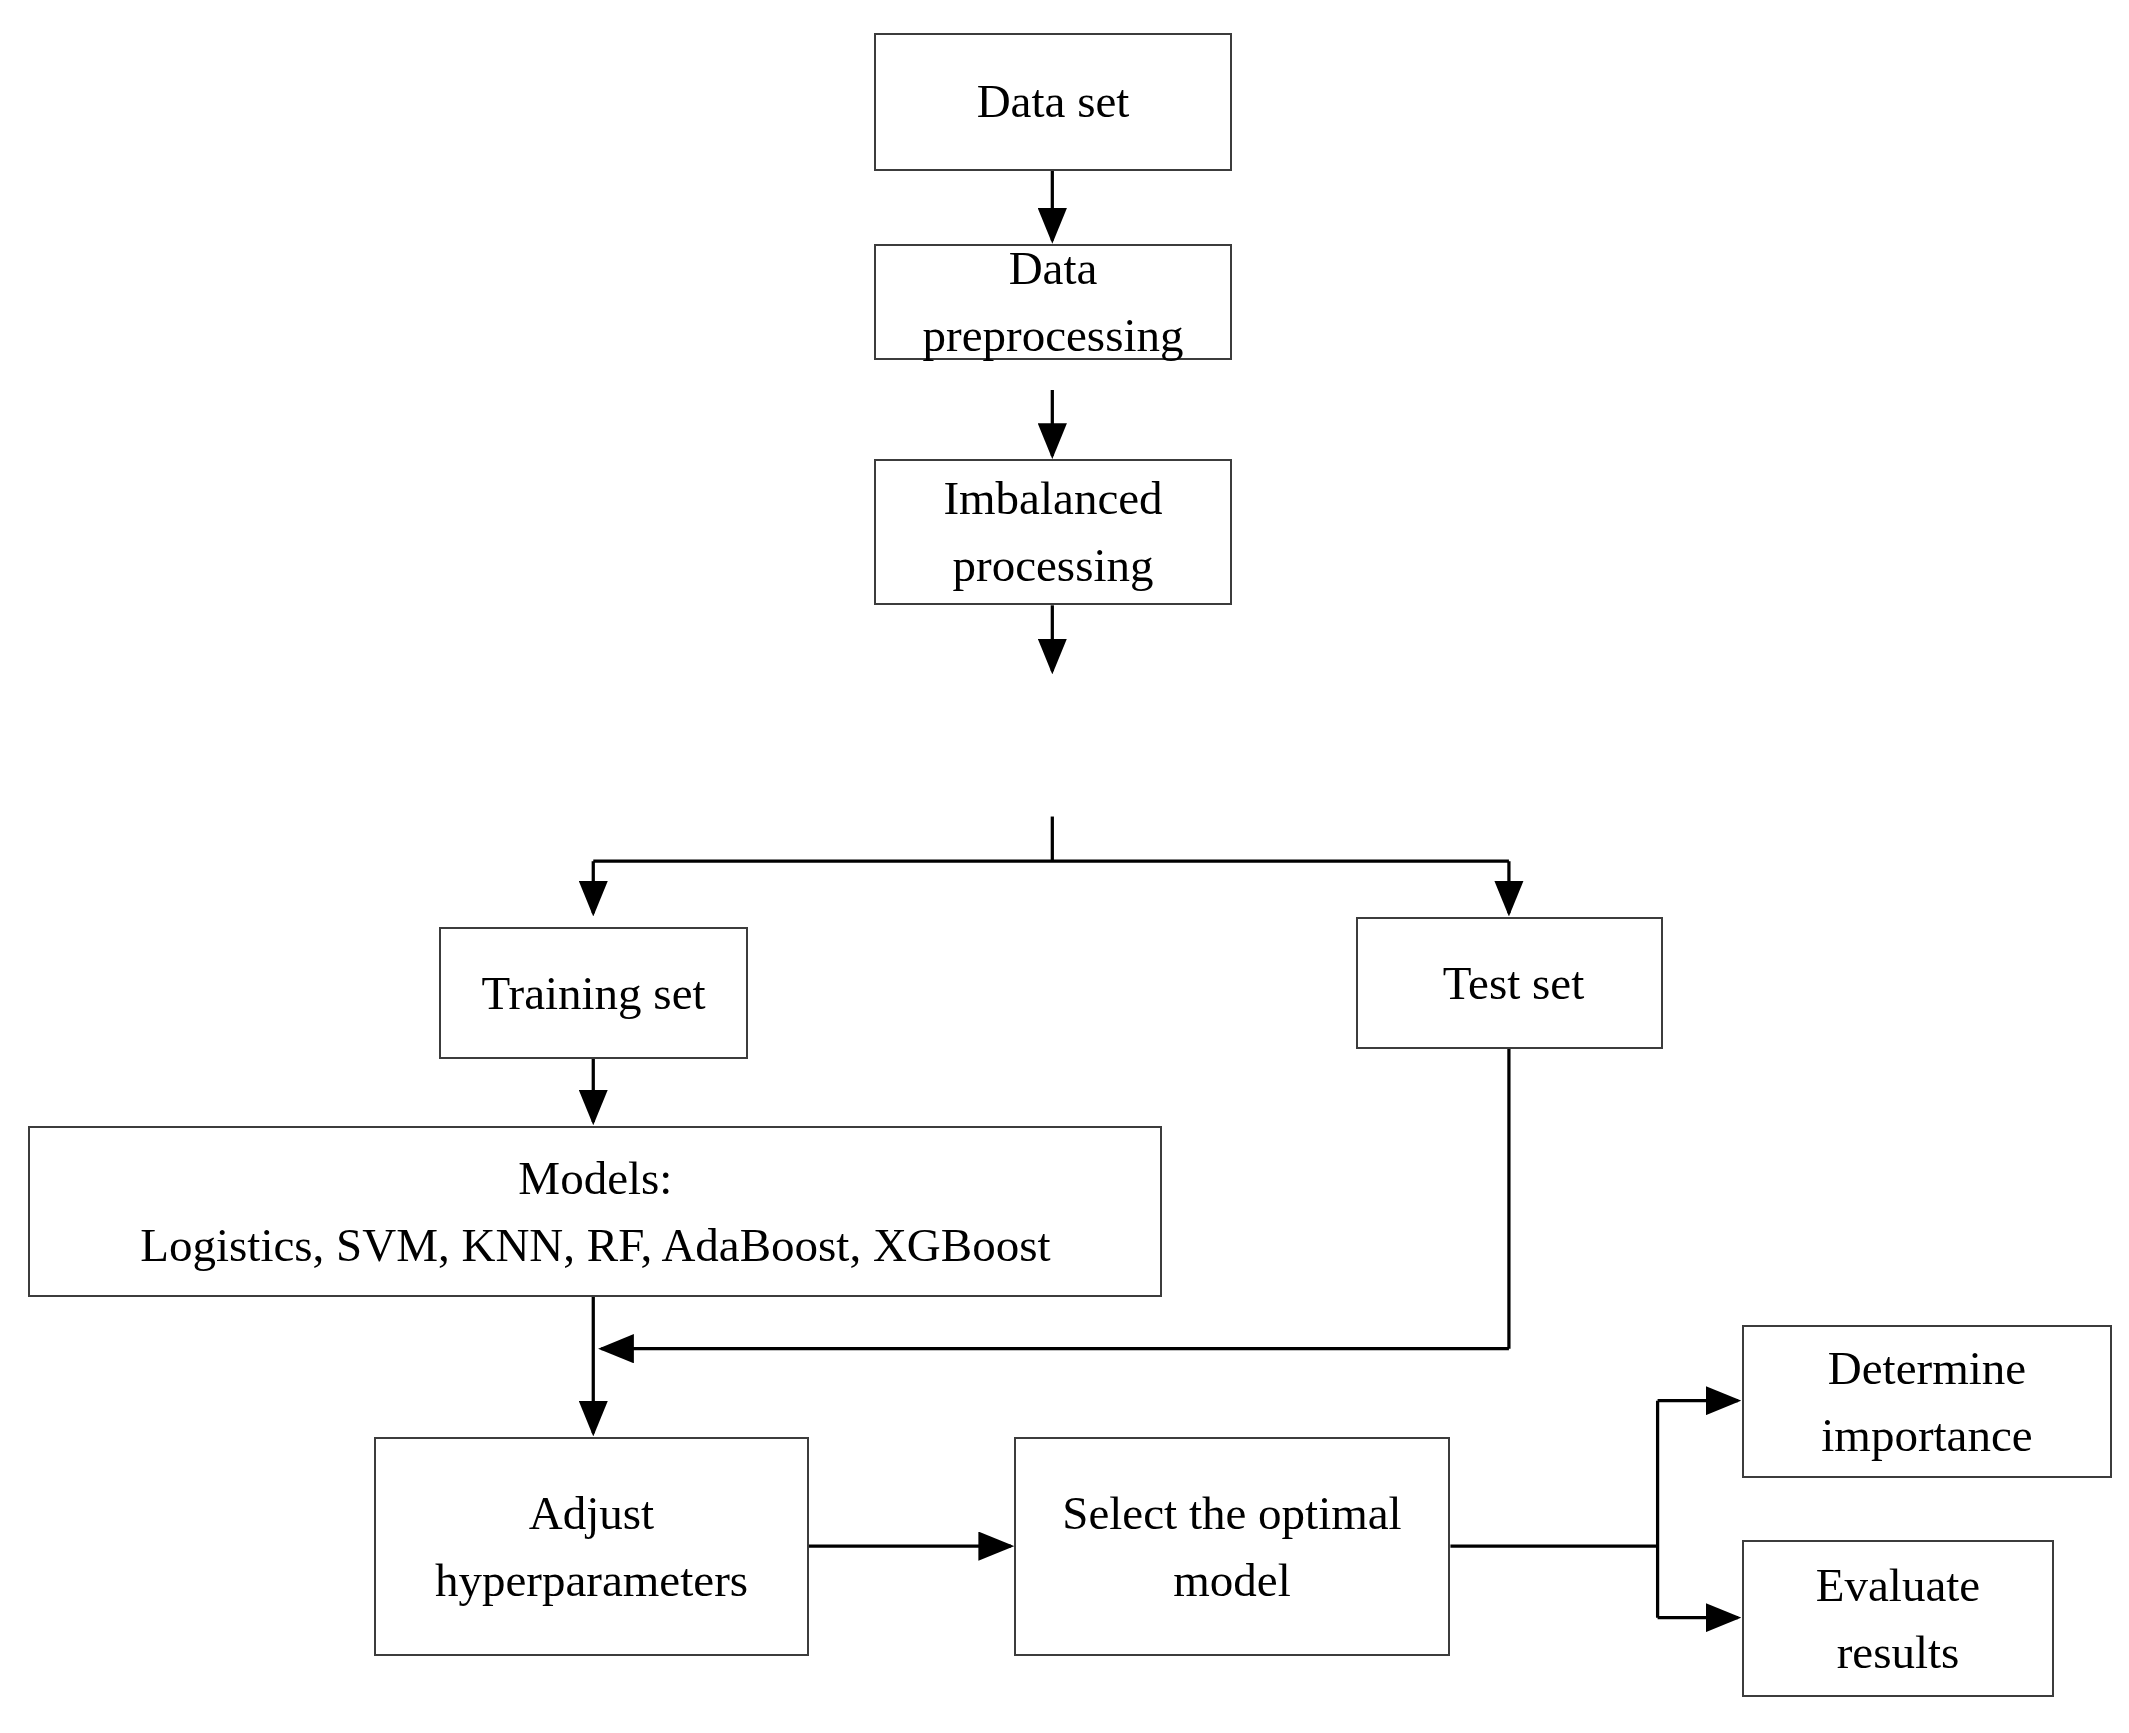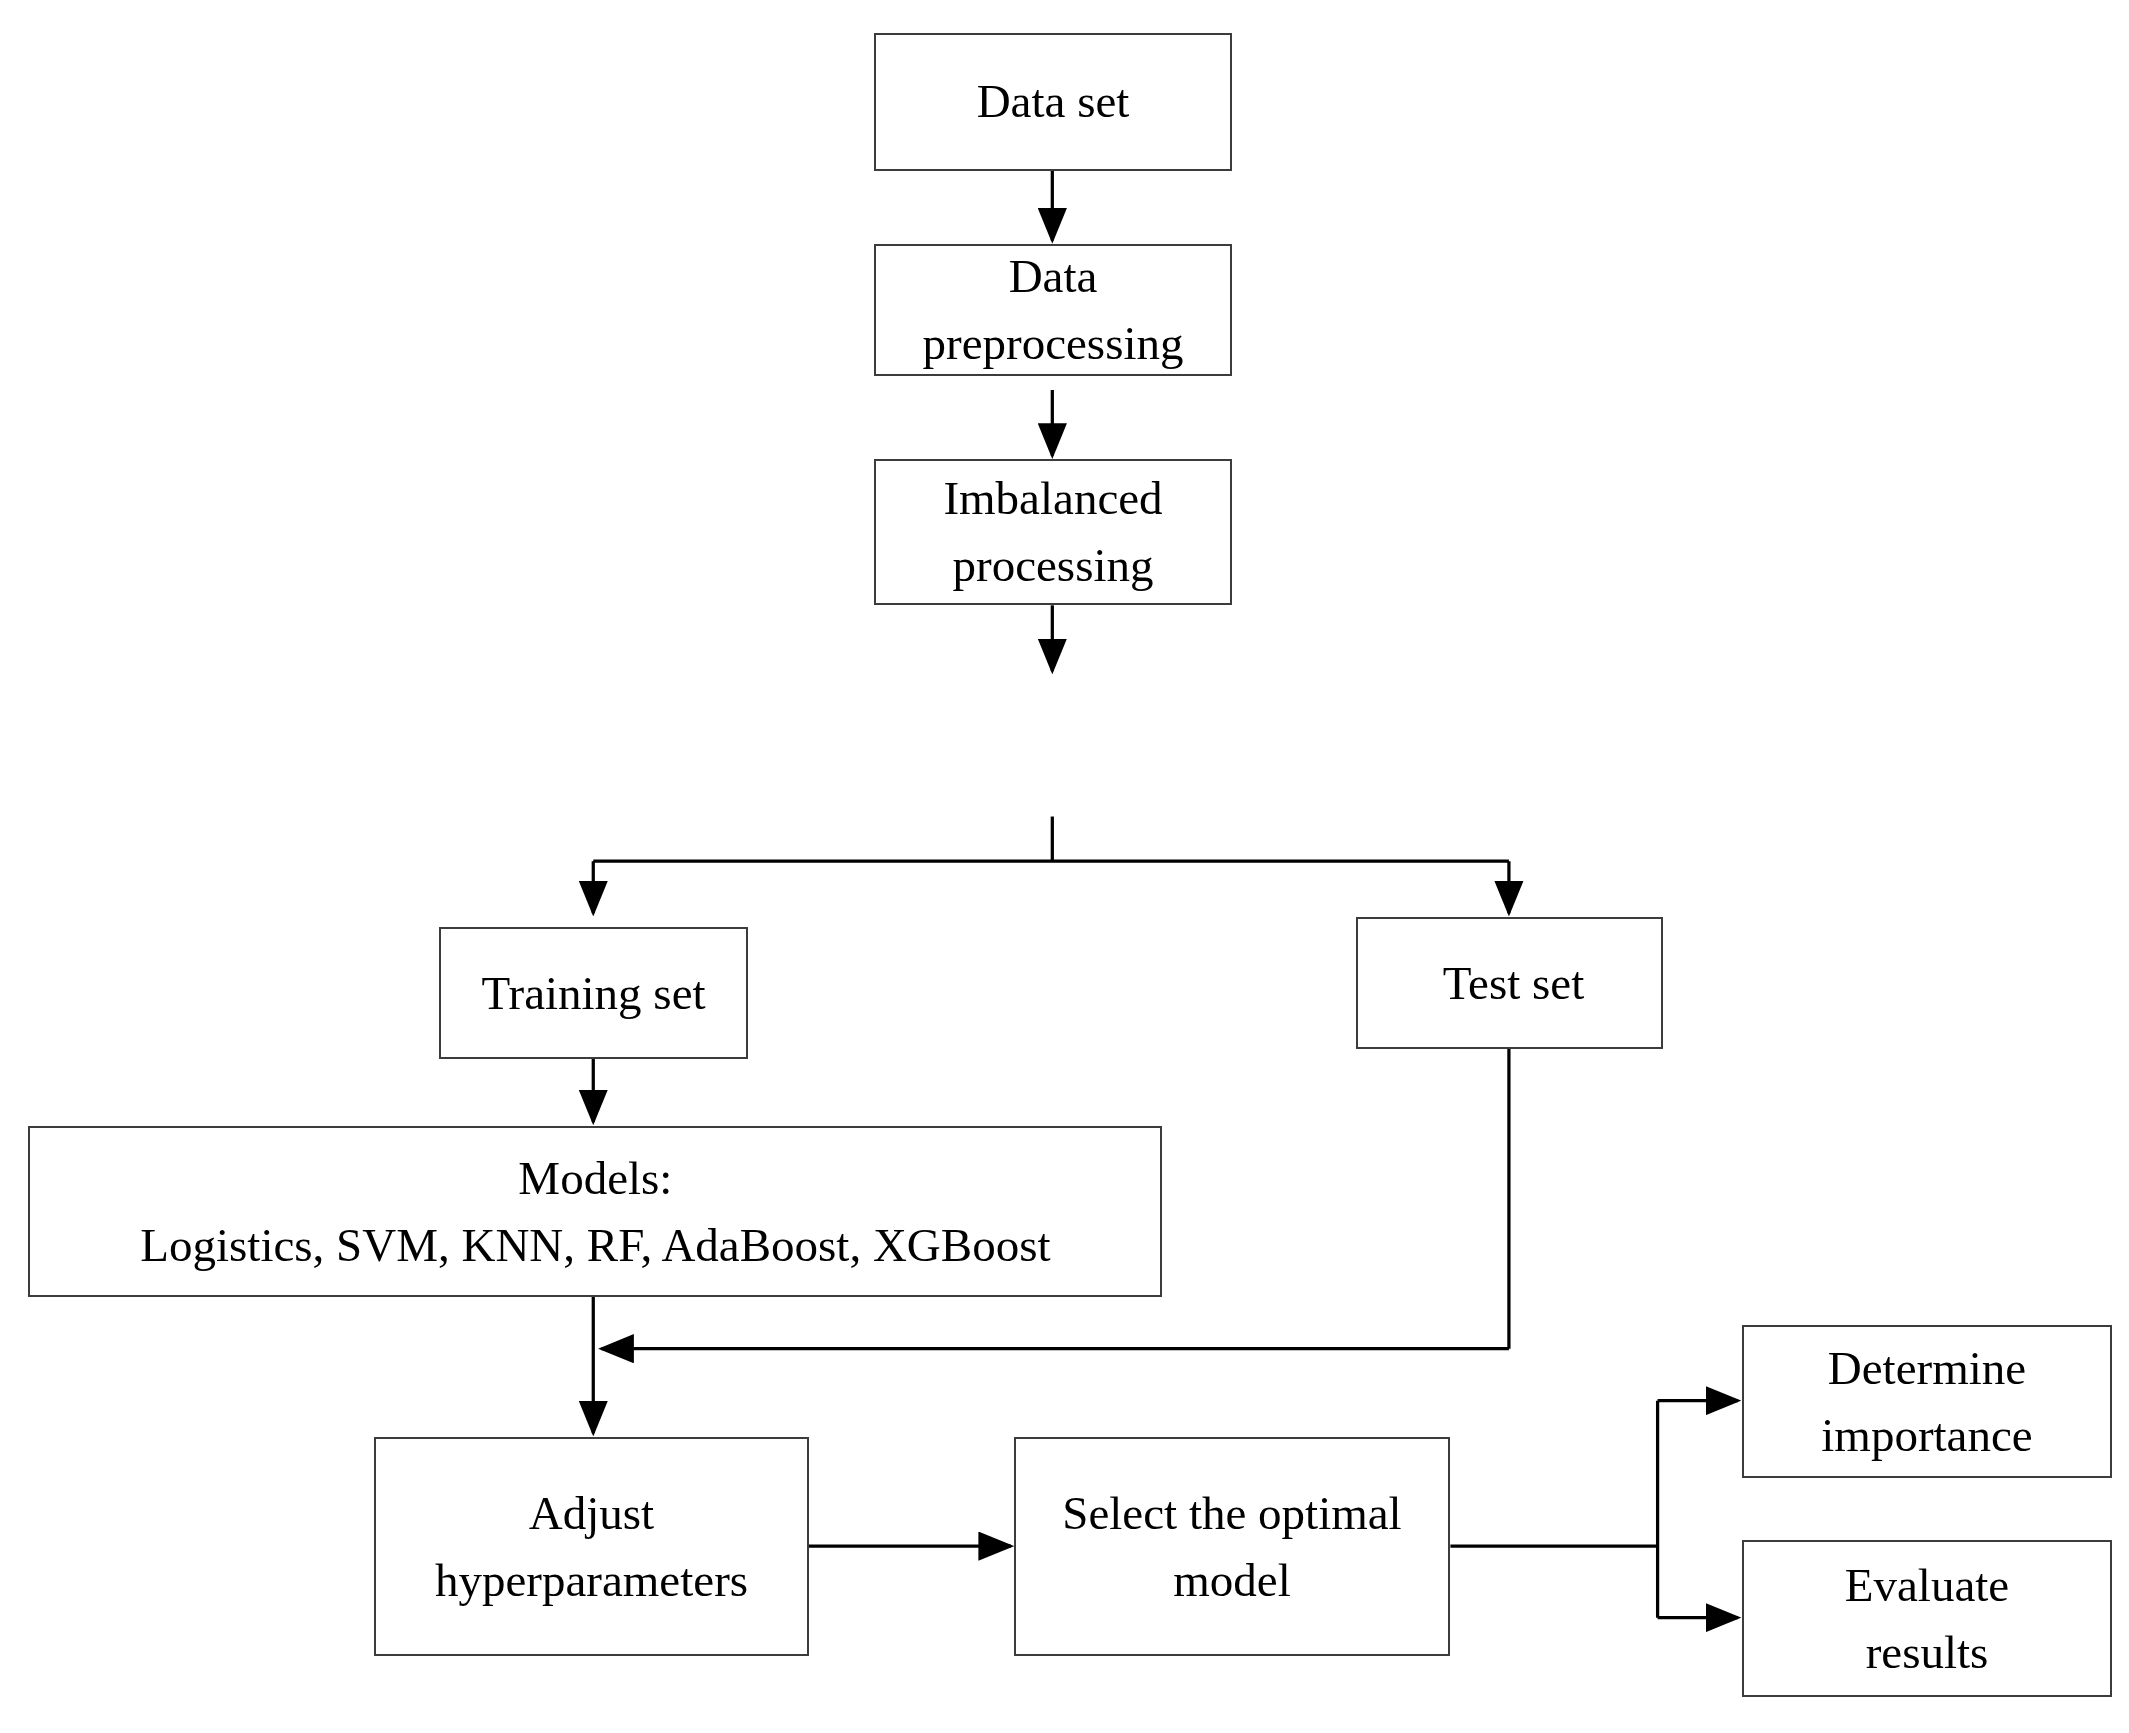--- a/index.html
+++ b/index.html
@@ -57,21 +57,21 @@
     <path d="M1785,1903 H2040"></path>
     <path d="M2040,1724 V1991"></path>
     <path d="M2040,1724 H2139" marker-end="url(#arr)"></path>
     <path d="M2040,1991 H2139" marker-end="url(#arr)"></path>
   </svg>
 
   <div class="node" style="left:874px;top:32.5px;width:358px;height:138px;">
     <span class="lbl">Data set</span>
   </div>
 
-  <div class="node" style="left:874px;top:244px;width:358px;height:132px;">
+  <div class="node" style="left:874px;top:244px;width:358px;height:116px;">
     <span class="lbl">Data
 preprocessing</span>
   </div>
 
   <div class="node" style="left:874px;top:459px;width:358px;height:146px;">
     <span class="lbl">Imbalanced
 processing</span>
   </div>
 
 
@@ -96,19 +96,19 @@
   <div class="node" style="left:1014px;top:1437px;width:436px;height:219px;">
     <span class="lbl">Select the optimal
 model</span>
   </div>
 
   <div class="node" style="left:1742px;top:1325px;width:370px;height:153px;">
     <span class="lbl">Determine
 importance</span>
   </div>
 
-  <div class="node" style="left:1742px;top:1540px;width:370px;height:157px;">
+  <div class="node" style="left:1742px;top:1540px;width:312px;height:157px;">
     <span class="lbl">Evaluate
 results</span>
   </div>
 
 </div>
 
 
 </body></html>

